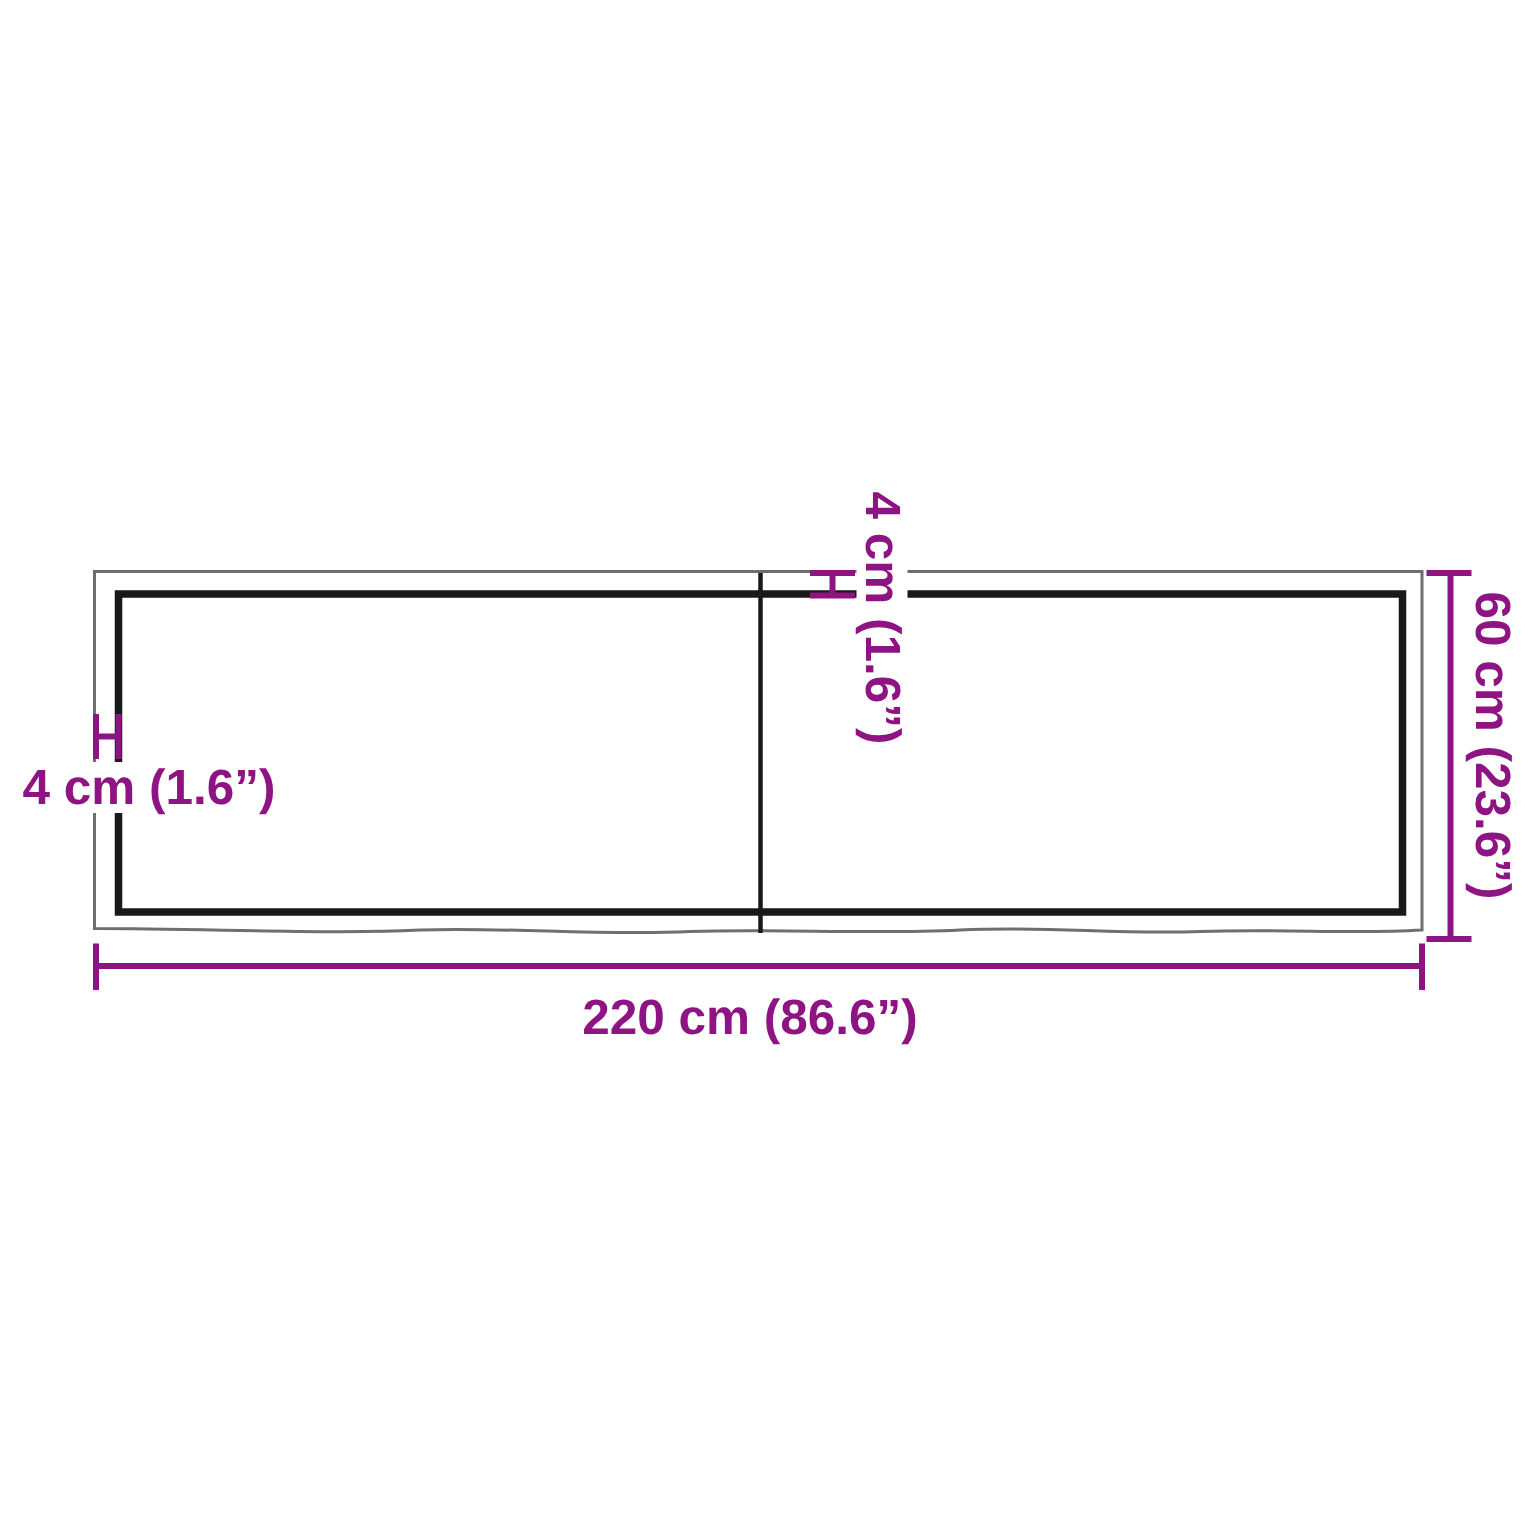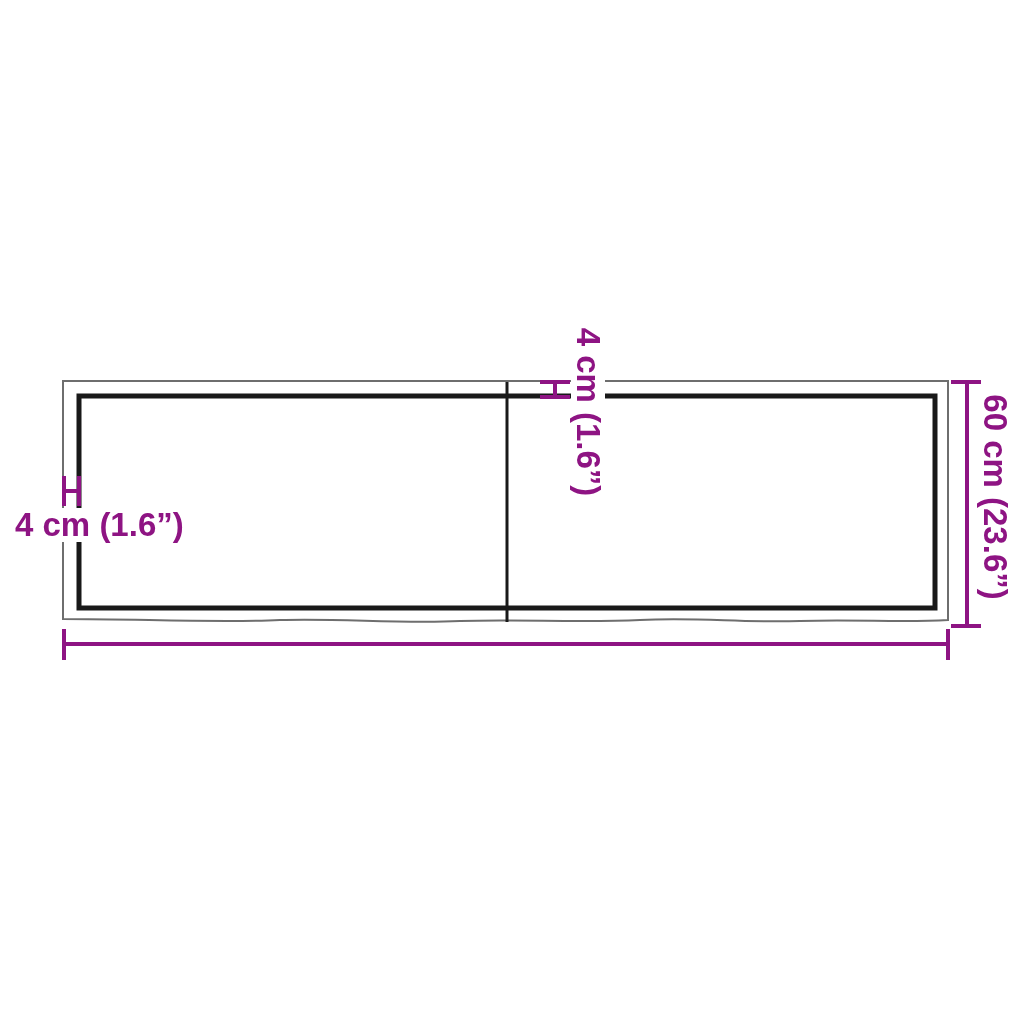--- a/index.html
+++ b/index.html
@@ -101,14 +101,15 @@
 
     <path class="dim-stroke" d="M540,382 H570 M540,397 H570 M555,380 V399"></path>
   </svg>
 
   <div class="dim-label label-thickness-left">4 cm (1.6”)</div>
 
   <div class="dim-label label-rotated label-thickness-top">4 cm (1.6”)</div>
 
   <div class="dim-label label-rotated label-height">60 cm (23.6”)</div>
 
+  <div class="dim-label label-width">220 cm (86.6”)</div>
 
 </div>
 
 </body></html>

